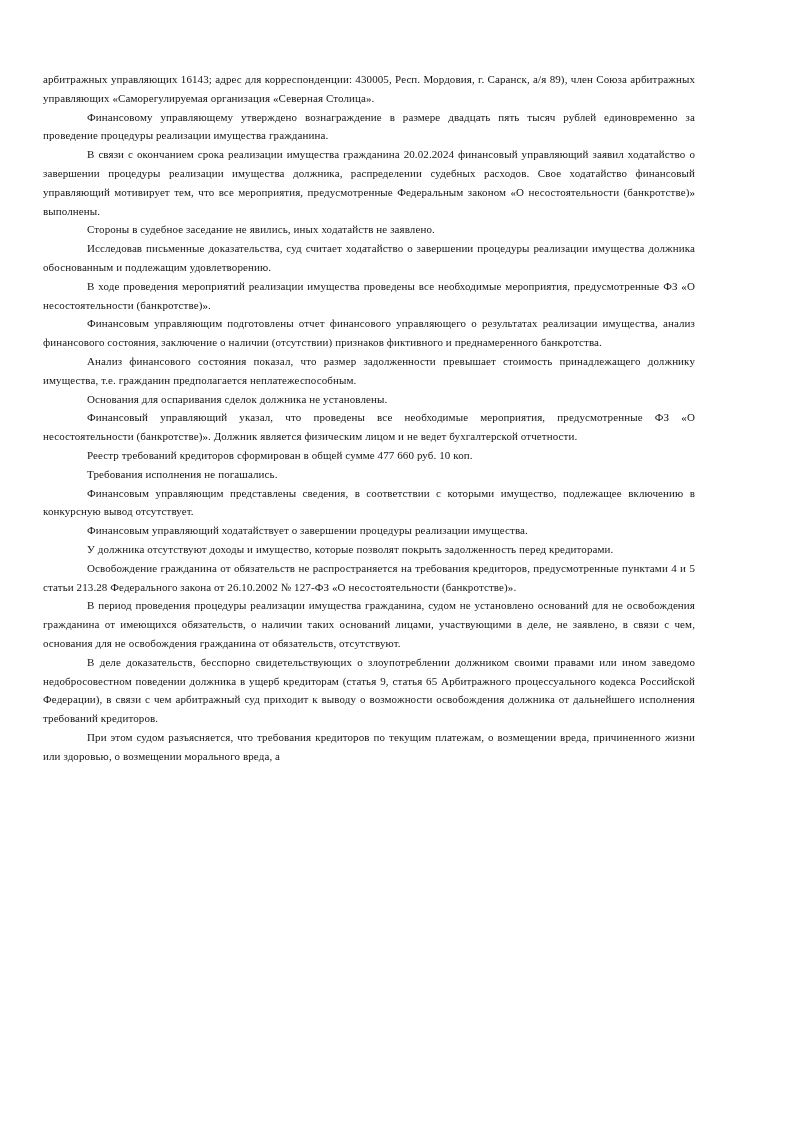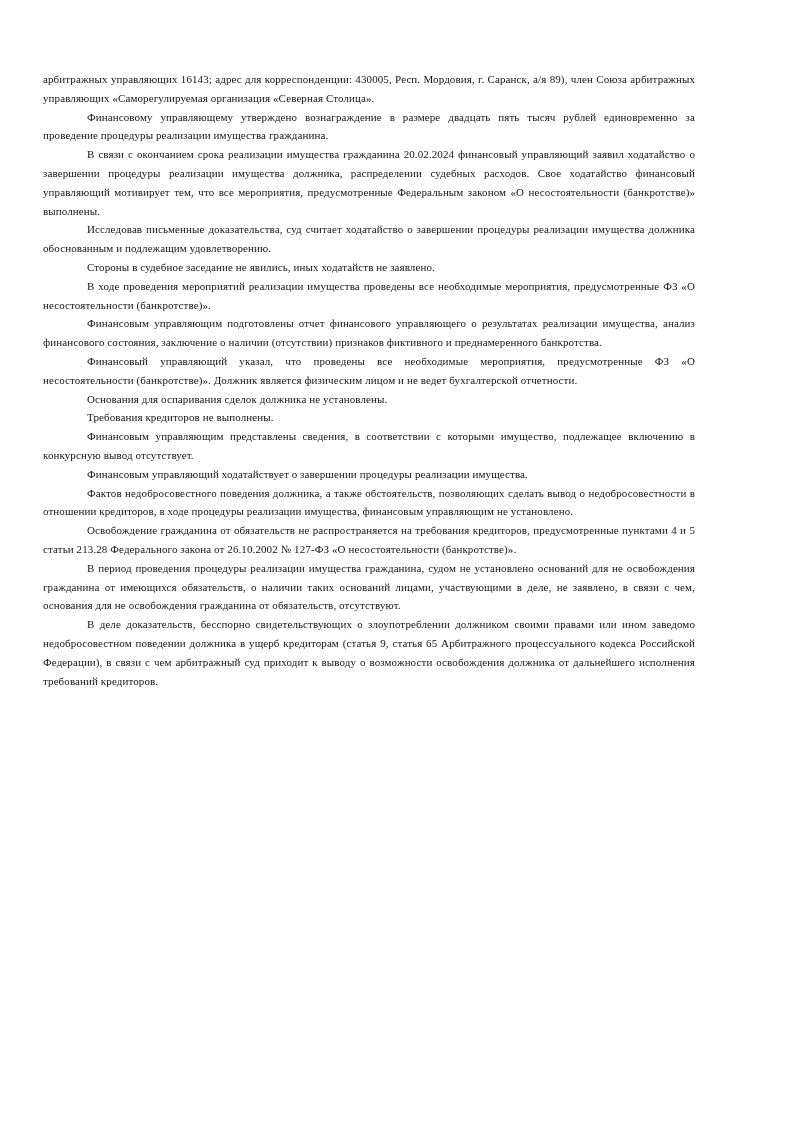--- a/index.html
+++ b/index.html
@@ -39,27 +39,30 @@
   }
 </style>
 </head>
 <body>
 
 <div class="page">
   <div class="doc-body">
     <p class="continuation">арбитражных управляющих 16143; адрес для корреспонденции: 430005, Респ. Мордовия, г. Саранск, а/я 89), член Союза арбитражных управляющих «Саморегулируемая организация «Северная Столица».</p>
     <p>Финансовому управляющему утверждено вознаграждение в размере двадцать пять тысяч рублей единовременно за проведение процедуры реализации имущества гражданина.</p>
     <p>В связи с окончанием срока реализации имущества гражданина 20.02.2024 финансовый управляющий заявил ходатайство о завершении процедуры реализации имущества должника, распределении судебных расходов. Свое ходатайство финансовый управляющий мотивирует тем, что все мероприятия, предусмотренные Федеральным законом «О несостоятельности (банкротстве)» выполнены.</p>
+    <p>Стороны в судебное заседание не явились, иных ходатайств не заявлено.</p>
     <p>Исследовав письменные доказательства, суд считает ходатайство о завершении процедуры реализации имущества должника обоснованным и подлежащим удовлетворению.</p>
-    <p>Стороны в судебное заседание не явились, иных ходатайств не заявлено.</p>
     <p>В ходе проведения мероприятий реализации имущества проведены все необходимые мероприятия, предусмотренные ФЗ «О несостоятельности (банкротстве)».</p>
     <p>Финансовым управляющим подготовлены отчет финансового управляющего о результатах реализации имущества, анализ финансового состояния, заключение о наличии (отсутствии) признаков фиктивного и преднамеренного банкротства.</p>
+    <p>Анализ финансового состояния показал, что размер задолженности превышает стоимость принадлежащего должнику имущества, т.е. гражданин предполагается неплатежеспособным.</p>
+    <p>Основания для оспаривания сделок должника не установлены.</p>
     <p>Финансовый управляющий указал, что проведены все необходимые мероприятия, предусмотренные ФЗ «О несостоятельности (банкротстве)». Должник является физическим лицом и не ведет бухгалтерской отчетности.</p>
-    <p>Основания для оспаривания сделок должника не установлены.</p>
-    <p>Требования кредиторов не выполнены.</p>
+    <p>Реестр требований кредиторов сформирован в общей сумме 477 660 руб. 10 коп.</p>
+    <p>Требования исполнения не погашались.</p>
     <p>Финансовым управляющим представлены сведения, в соответствии с которыми имущество, подлежащее включению в конкурсную вывод отсутствует.</p>
     <p>Финансовым управляющий ходатайствует о завершении процедуры реализации имущества.</p>
-    <p>Фактов недобросовестного поведения должника, а также обстоятельств, позволяющих сделать вывод о недобросовестности в отношении кредиторов, в ходе процедуры реализации имущества, финансовым управляющим не установлено.</p>
+    <p>У должника отсутствуют доходы и имущество, которые позволят покрыть задолженность перед кредиторами.</p>
     <p>Освобождение гражданина от обязательств не распространяется на требования кредиторов, предусмотренные пунктами 4 и 5 статьи 213.28 Федерального закона от 26.10.2002 № 127-ФЗ «О несостоятельности (банкротстве)».</p>
     <p>В период проведения процедуры реализации имущества гражданина, судом не установлено оснований для не освобождения гражданина от имеющихся обязательств, о наличии таких оснований лицами, участвующими в деле, не заявлено, в связи с чем, основания для не освобождения гражданина от обязательств, отсутствуют.</p>
     <p>В деле доказательств, бесспорно свидетельствующих о злоупотреблении должником своими правами или ином заведомо недобросовестном поведении должника в ущерб кредиторам (статья 9, статья 65 Арбитражного процессуального кодекса Российской Федерации), в связи с чем арбитражный суд приходит к выводу о возможности освобождения должника от дальнейшего исполнения требований кредиторов.</p>
+    <p>При этом судом разъясняется, что требования кредиторов по текущим платежам, о возмещении вреда, причиненного жизни или здоровью, о возмещении морального вреда, а</p>
   </div>
 </div>
 
 </body></html>

